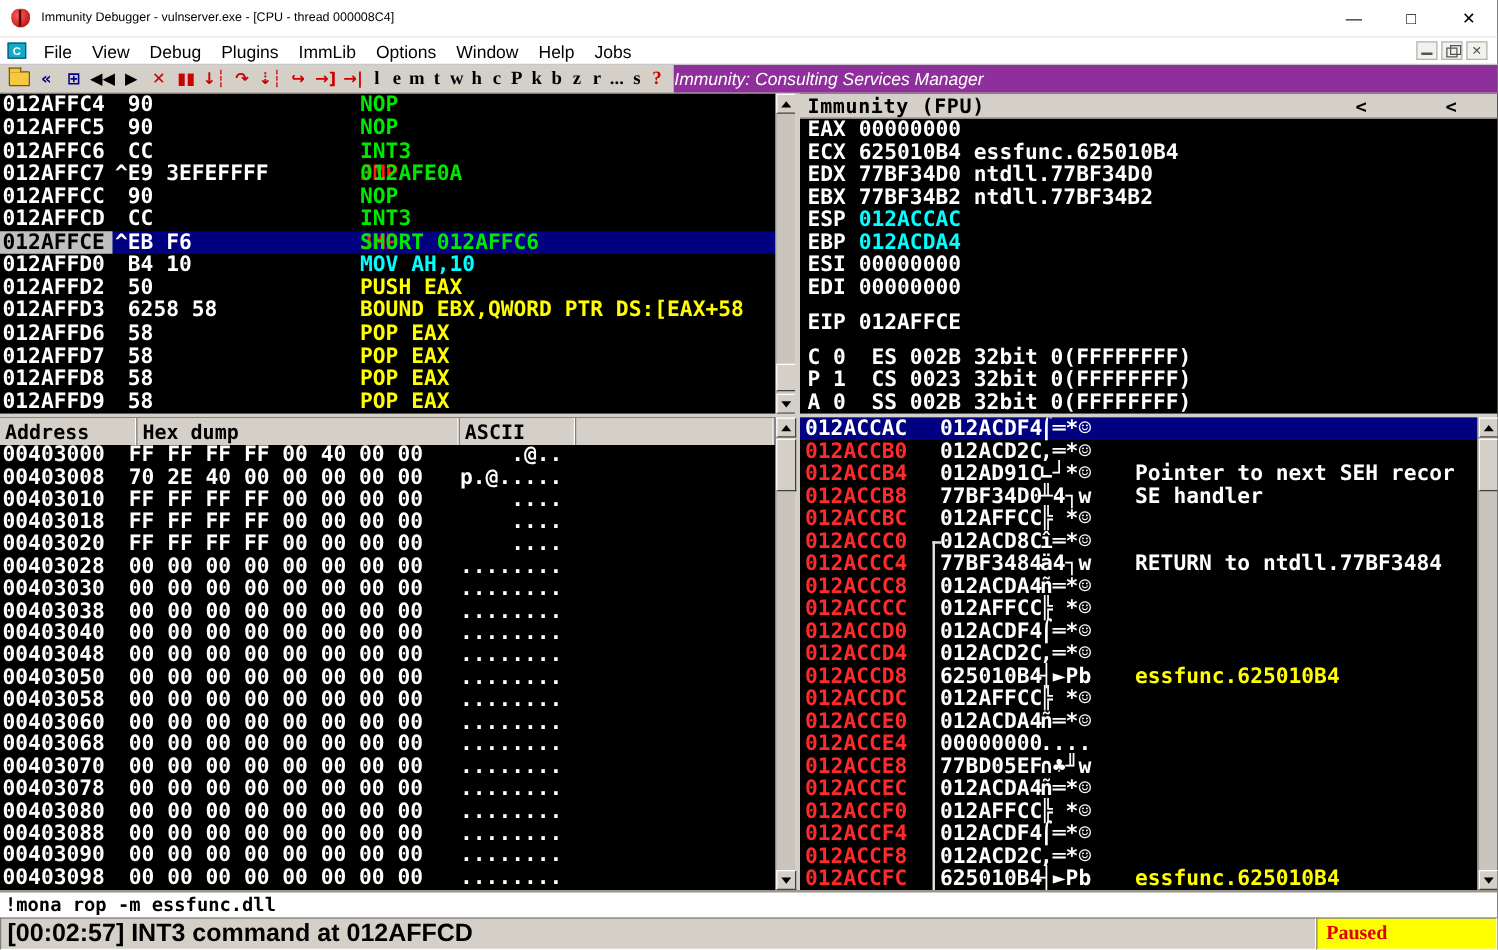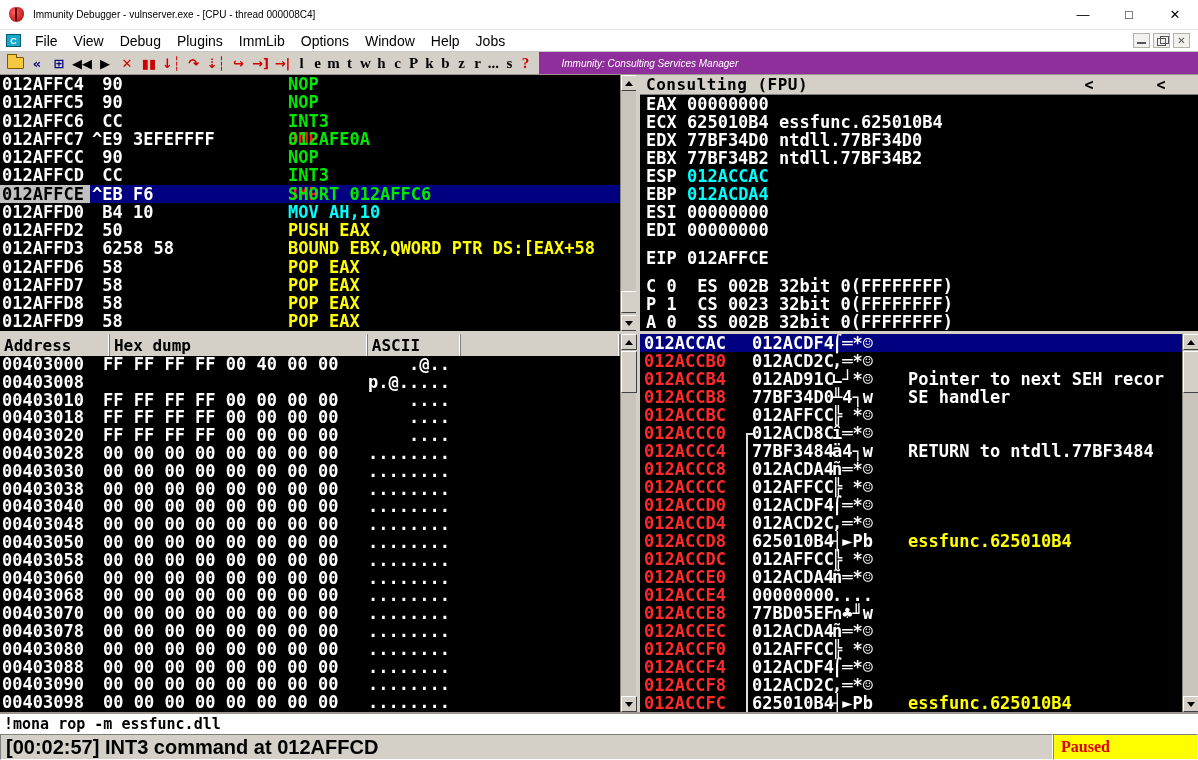--- a/index.html
+++ b/index.html
@@ -30,21 +30,21 @@
   .mdi-restore::before{content:'';position:absolute;left:6px;top:2px;width:7px;height:6px;border:1px solid #555;background:#f2f1ee}
   .mdi-close::after{content:'✕';position:absolute;left:0;top:0;width:100%;height:100%;display:flex;align-items:center;justify-content:center;font-size:10px;color:#555}
 
   
   .toolbar{position:absolute;left:0;top:52px;width:100%;height:23px;background:#d4d0c8;display:flex;align-items:center;border-bottom:1px solid #9a968e}
   .tb-buttons{display:flex;align-items:center;height:100%;padding-left:4px}
   .tbtn{min-width:22px;height:20px;display:flex;align-items:center;justify-content:center;font-family:"DejaVu Sans",sans-serif;font-size:13px;font-weight:bold;white-space:nowrap;padding:0 2px}
   .tbtn.letter{min-width:16px;font-family:"Liberation Serif",serif;font-size:15px;color:#000;padding:0 1px}
   .folder{width:17px;height:12px;background:#f5c840;border:1px solid #7a5800;border-radius:1px;position:relative}
   .folder::before{content:'';position:absolute;top:-4px;left:-1px;width:8px;height:3px;background:#f5c840;border:1px solid #7a5800;border-bottom:none}
-  .banner{flex:1;height:100%;margin-left:6px;background:var(--banner);color:#fff;font-style:italic;font-size:10px;display:flex;align-items:center;padding-left:22px;white-space:nowrap;overflow:hidden}
+  .banner{flex:1;height:100%;margin-left:6px;background:var(--banner);color:#fff;font-style:italic;font-size:14px;display:flex;align-items:center;white-space:nowrap;overflow:hidden}
 
   
   .pane{position:absolute;background:#000;overflow:hidden;font-family:"DejaVu Sans Mono",monospace;font-weight:bold;color:#fff}
   .vdiv{position:absolute;left:636px;top:75px;width:4px;height:637px;background:#d4d0c8}
   .hdiv{position:absolute;left:0;top:331px;width:1198px;height:3px;background:#d4d0c8}
 
   
   .disasm{left:0;top:75px;width:620px;height:256px}
   .drow{position:relative;height:18.28px}
   .drow span{position:absolute;top:0;white-space:pre;font-size:17px;line-height:18px}
@@ -246,21 +246,21 @@
       </div>
     </div>
   <div class="vscroll scroll-disasm">
     <div class="sb-btn sb-up"></div>
     <div class="sb-thumb"></div>
     <div class="sb-btn sb-down"></div>
   </div>
 
   <div class="pane registers">
     <div class="reg-header">
-      <span class="reg-title">Consulting (FPU)</span>
+      <span class="reg-title">Immunity (FPU)</span>
       <div class="reg-nav" id="reg-nav">
           <div class="reg-nav-btn">&lt;</div>
           <div class="reg-nav-btn">&lt;</div>
         </div>
     </div>
     <div id="reg-lines">
         <div class="rline"><span style="color: rgb(255, 255, 255);">EAX 00000000</span></div>
         <div class="rline"><span style="color: rgb(255, 255, 255);">ECX 625010B4 essfunc.625010B4</span></div>
         <div class="rline"><span style="color: rgb(255, 255, 255);">EDX 77BF34D0 ntdll.77BF34D0</span></div>
         <div class="rline"><span style="color: rgb(255, 255, 255);">EBX 77BF34B2 ntdll.77BF34B2</span></div>
@@ -288,20 +288,21 @@
         <div class="dh-cell" style="width: 162px;"></div>
       </div>
     <div id="dump-rows">
         <div class="dump-row">
           <span class="du-addr">00403000</span>
           <span class="du-hex">FF FF FF FF 00 40 00 00</span>
           <span class="du-ascii">    .@..</span>
         </div>
         <div class="dump-row">
           <span class="du-addr">00403008</span>
+          <span class="du-hex">70 2E 40 00 00 00 00 00</span>
           <span class="du-ascii">p.@.....</span>
         </div>
         <div class="dump-row">
           <span class="du-addr">00403010</span>
           <span class="du-hex">FF FF FF FF 00 00 00 00</span>
           <span class="du-ascii">    ....</span>
         </div>
         <div class="dump-row">
           <span class="du-addr">00403018</span>
           <span class="du-hex">FF FF FF FF 00 00 00 00</span>

